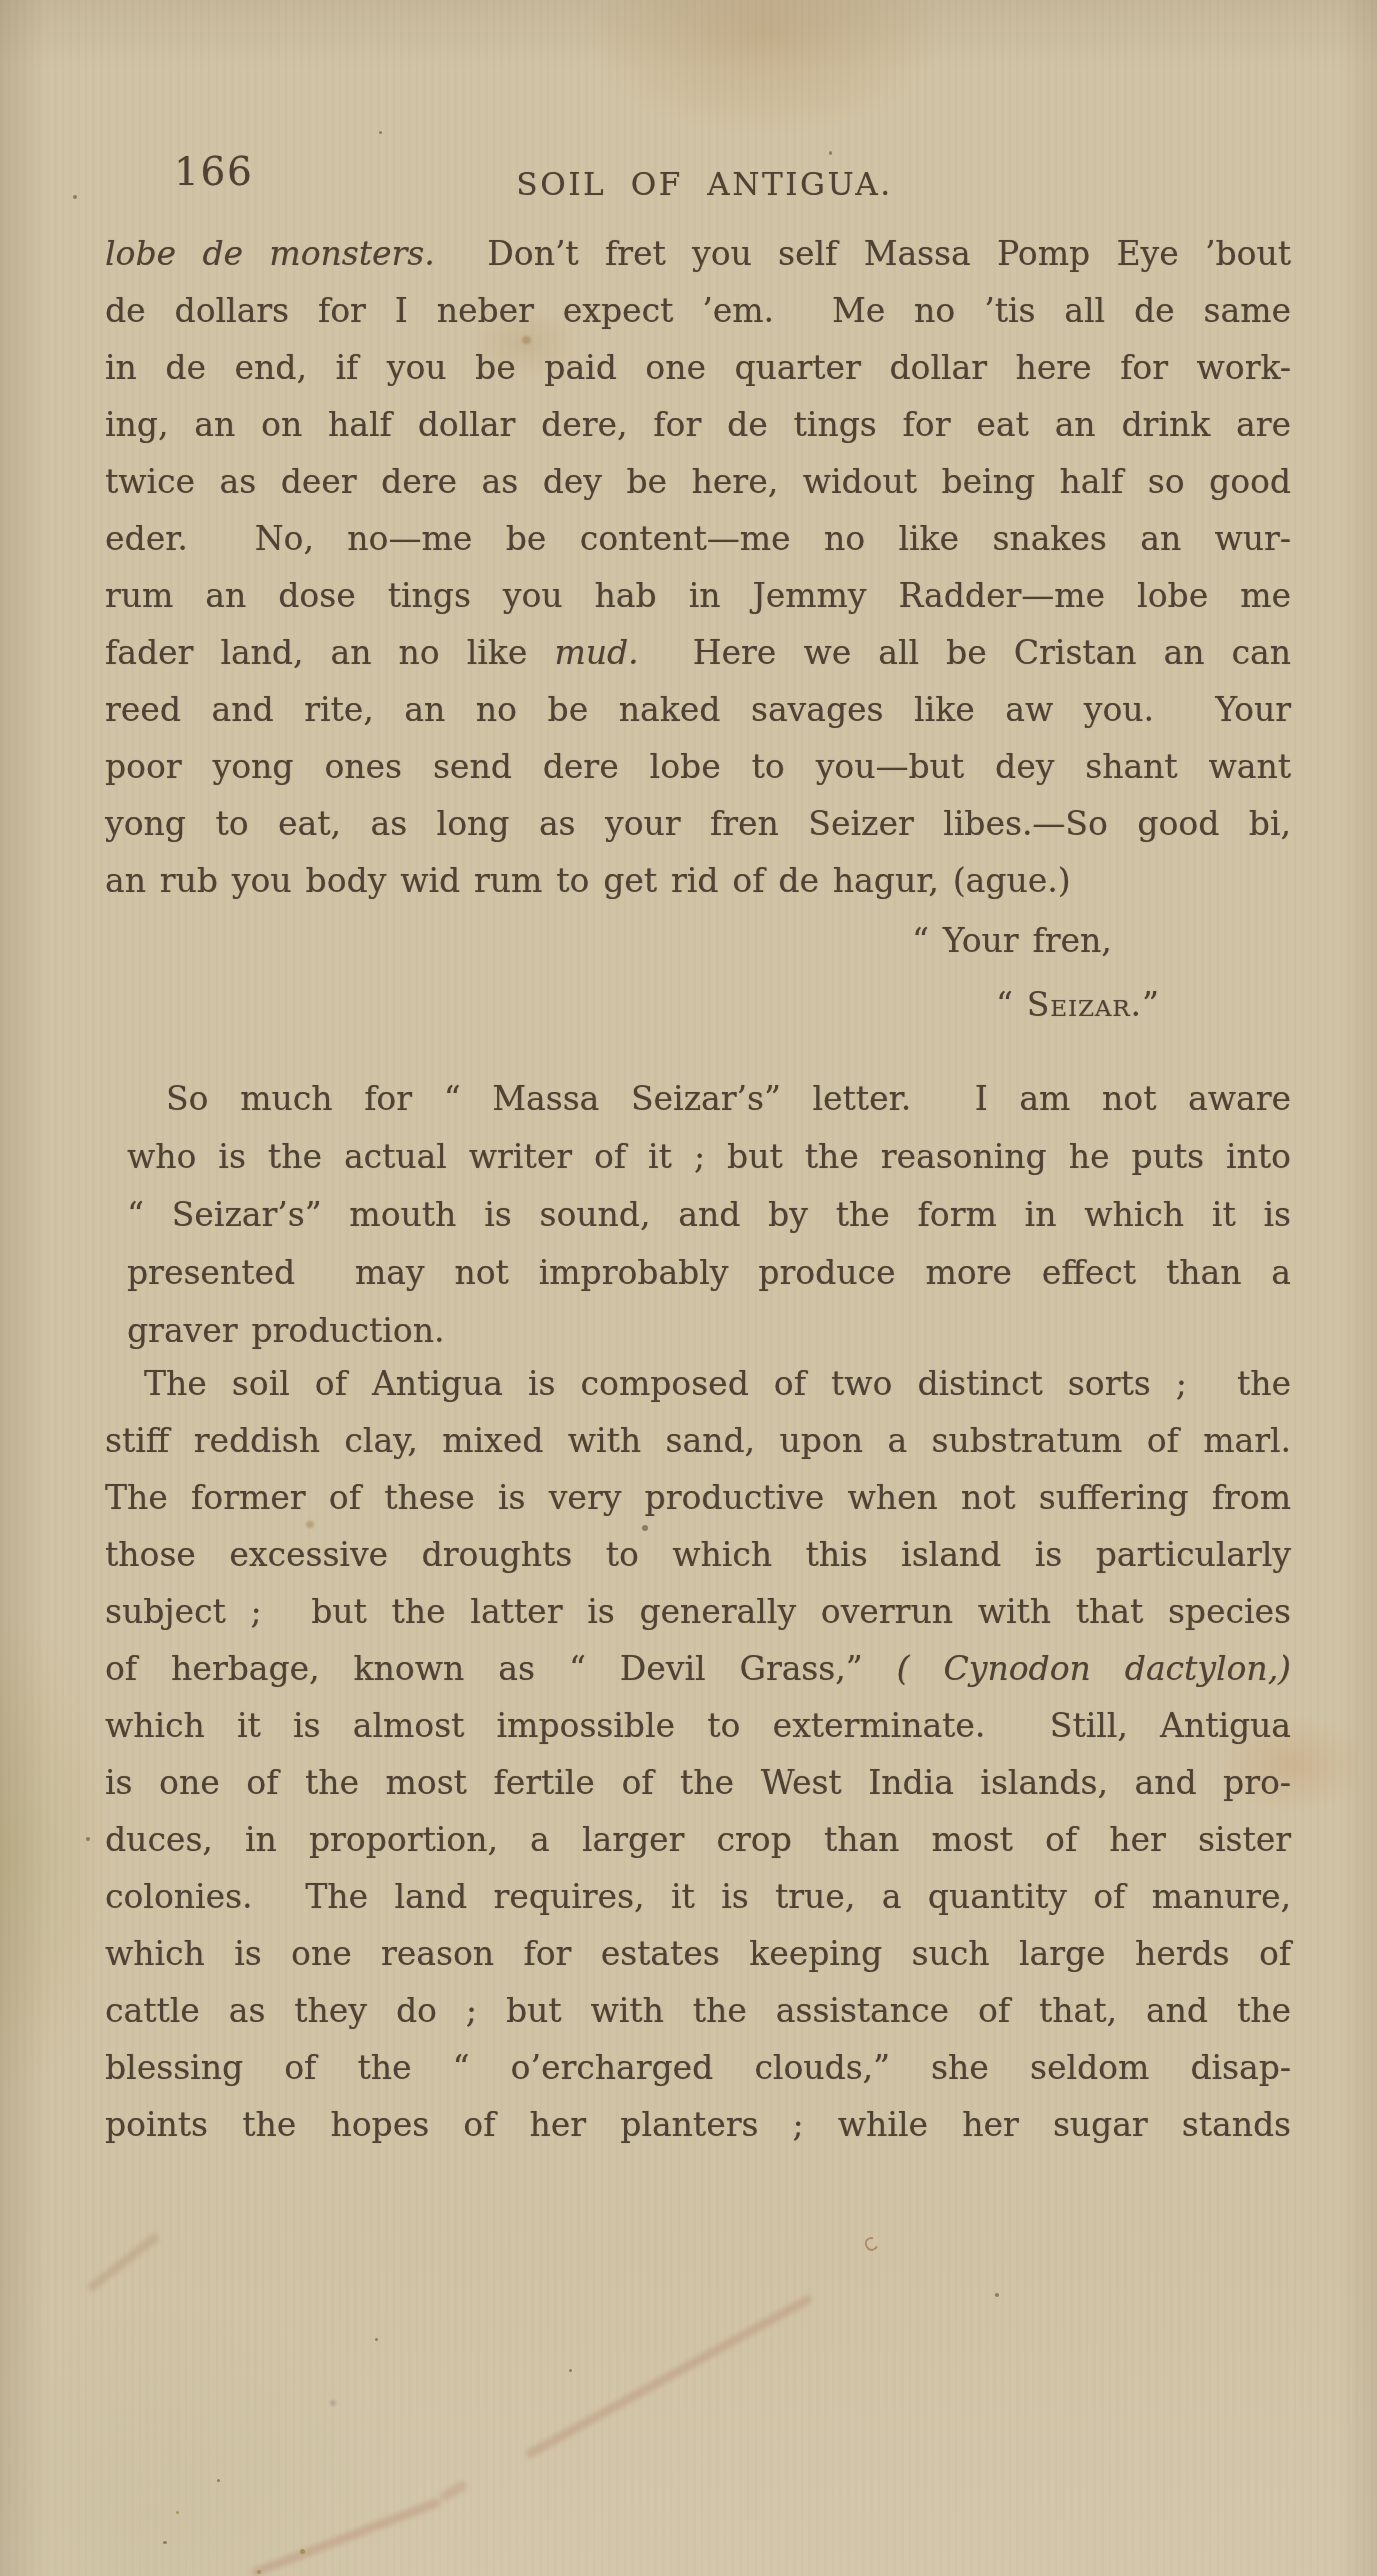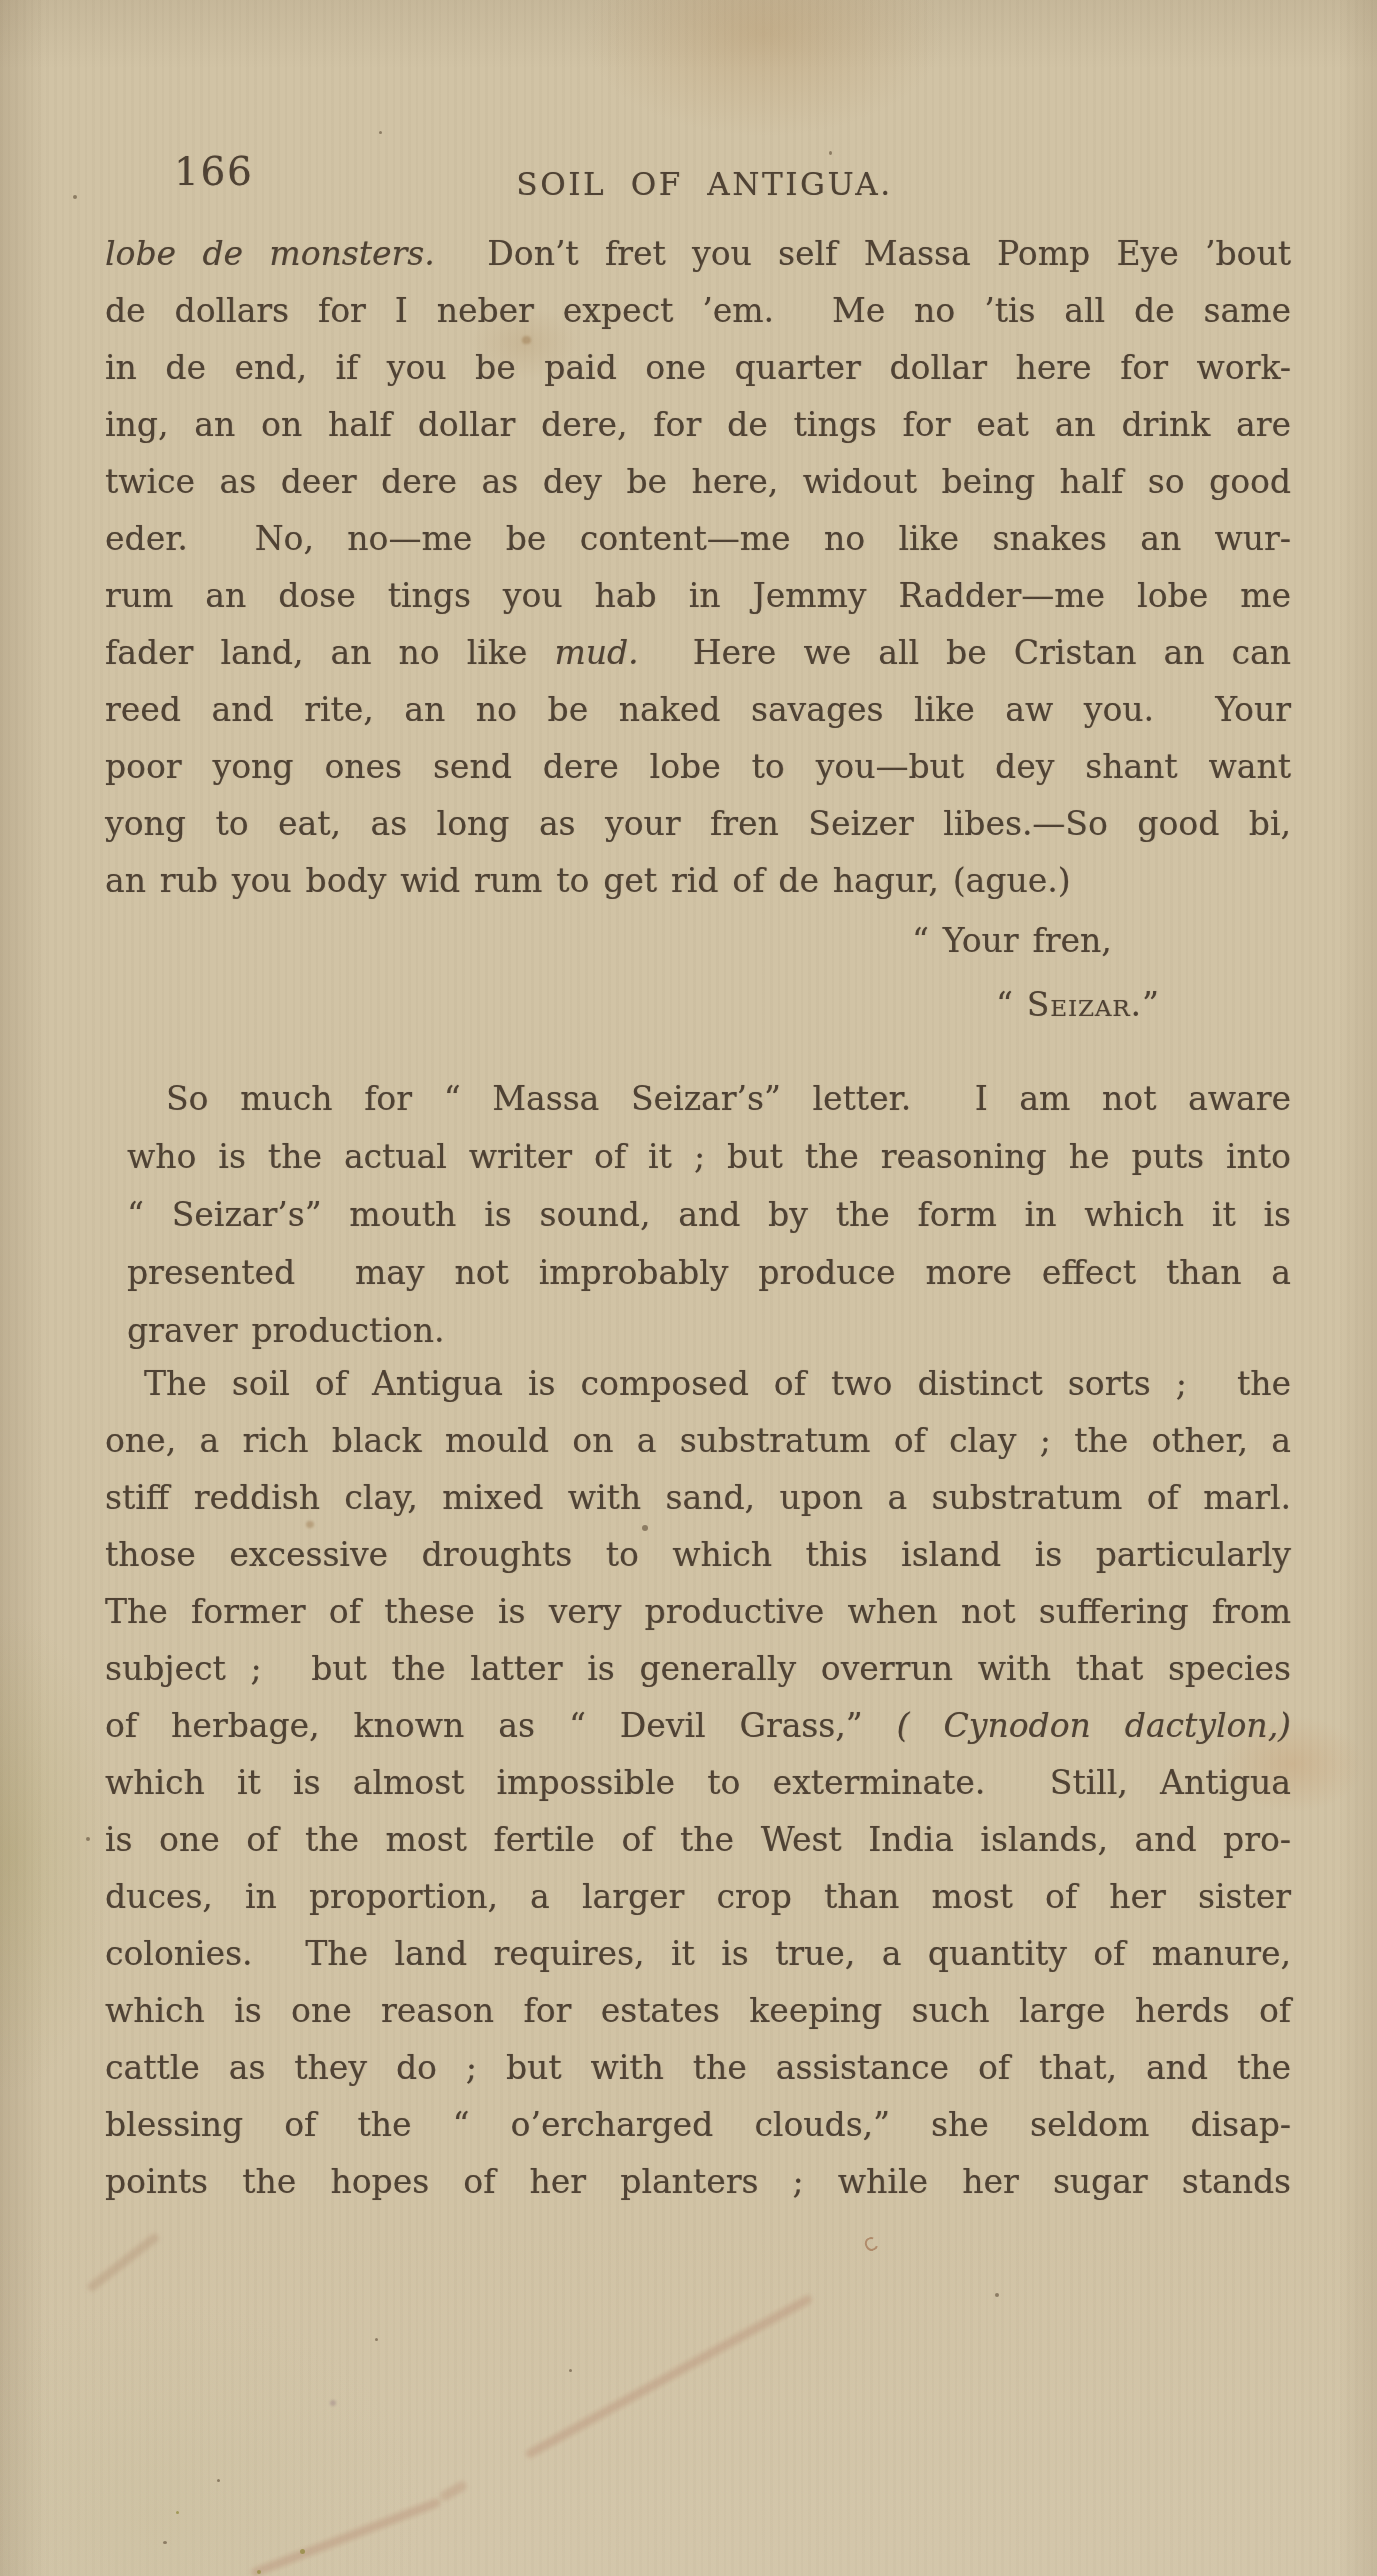--- a/index.html
+++ b/index.html
@@ -112,24 +112,23 @@
       </div>
     <div class="sec lh67" id="sec-commentary">
         <div class="line j ind"><span>So much for “ Massa Seizar’s” letter.&nbsp; I am not aware</span></div>
         <div class="line j"><span>who is the actual writer of it ; but the reasoning he puts into</span></div>
         <div class="line j"><span>“ Seizar’s” mouth is sound, and by the form in which it is</span></div>
         <div class="line j"><span>presented&nbsp; may not improbably produce more effect than a</span></div>
         <div class="line"><span>graver production.</span></div>
       </div>
     <div class="sec" id="sec-soil">
         <div class="line j ind"><span>The soil of Antigua is composed of two distinct sorts ;&nbsp; the</span></div>
-        <div class="line j"><span>one, a rich black mould on a substratum of clay ; the other, a</span></div>
         <div class="line j"><span>stiff reddish clay, mixed with sand, upon a substratum of marl.</span></div>
+        <div class="line j"><span>The former of these is very productive when not suffering from</span></div>
         <div class="line j"><span>those excessive droughts to which this island is particularly</span></div>
-        <div class="line j"><span>The former of these is very productive when not suffering from</span></div>
         <div class="line j"><span>subject ;&nbsp; but the latter is generally overrun with that species</span></div>
         <div class="line j"><span>of herbage, known as “ Devil Grass,” </span><span class="it">( Cynodon dactylon,)</span></div>
         <div class="line j"><span>which it is almost impossible to exterminate.&nbsp; Still, Antigua</span></div>
         <div class="line j"><span>is one of the most fertile of the West India islands, and pro-</span></div>
         <div class="line j"><span>duces, in proportion, a larger crop than most of her sister</span></div>
         <div class="line j"><span>colonies.&nbsp; The land requires, it is true, a quantity of manure,</span></div>
         <div class="line j"><span>which is one reason for estates keeping such large herds of</span></div>
         <div class="line j"><span>cattle as they do ; but with the assistance of that, and the</span></div>
         <div class="line j"><span>blessing of the “ o’ercharged clouds,” she seldom disap-</span></div>
         <div class="line j"><span>points the hopes of her planters ; while her sugar stands</span></div>

